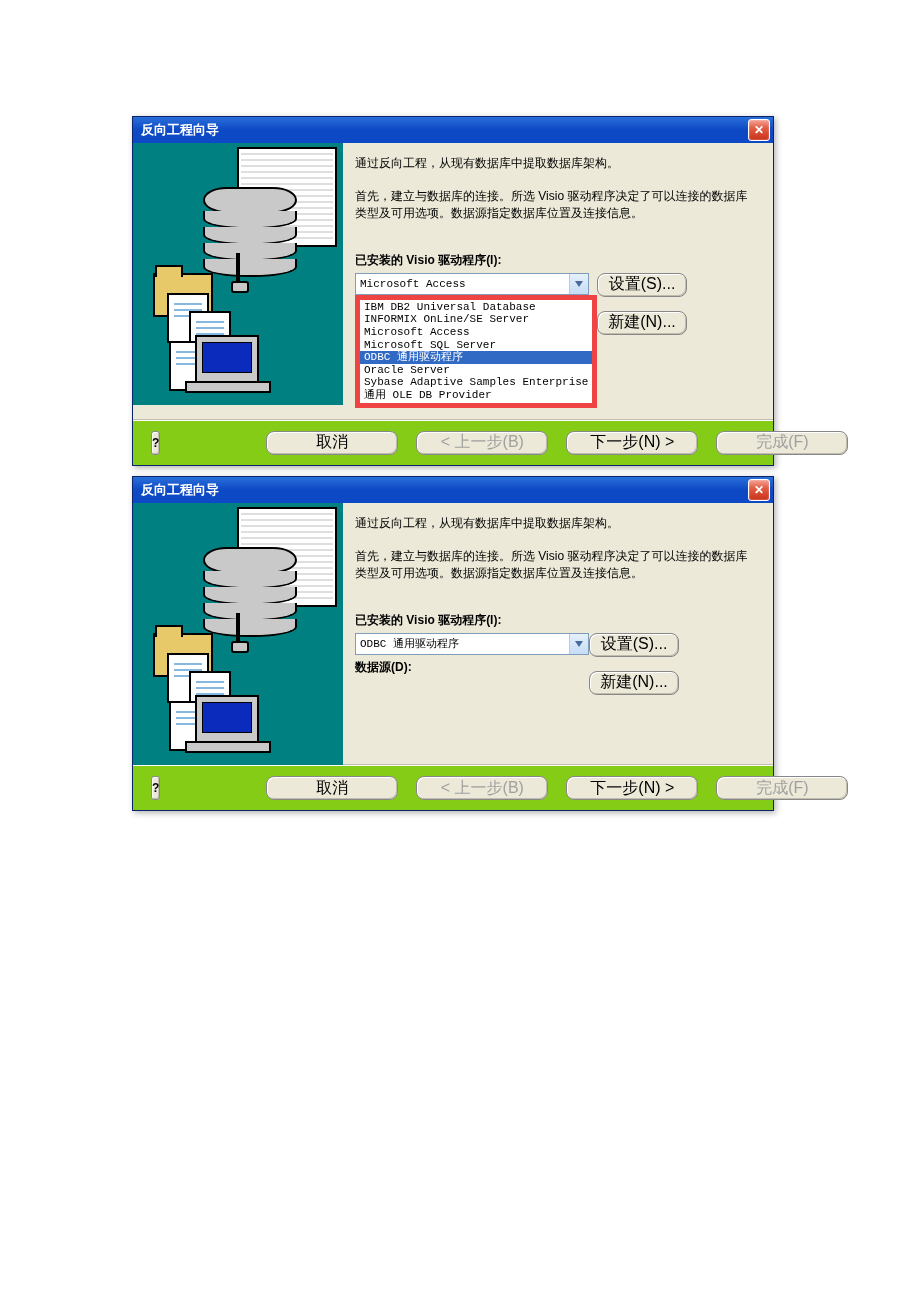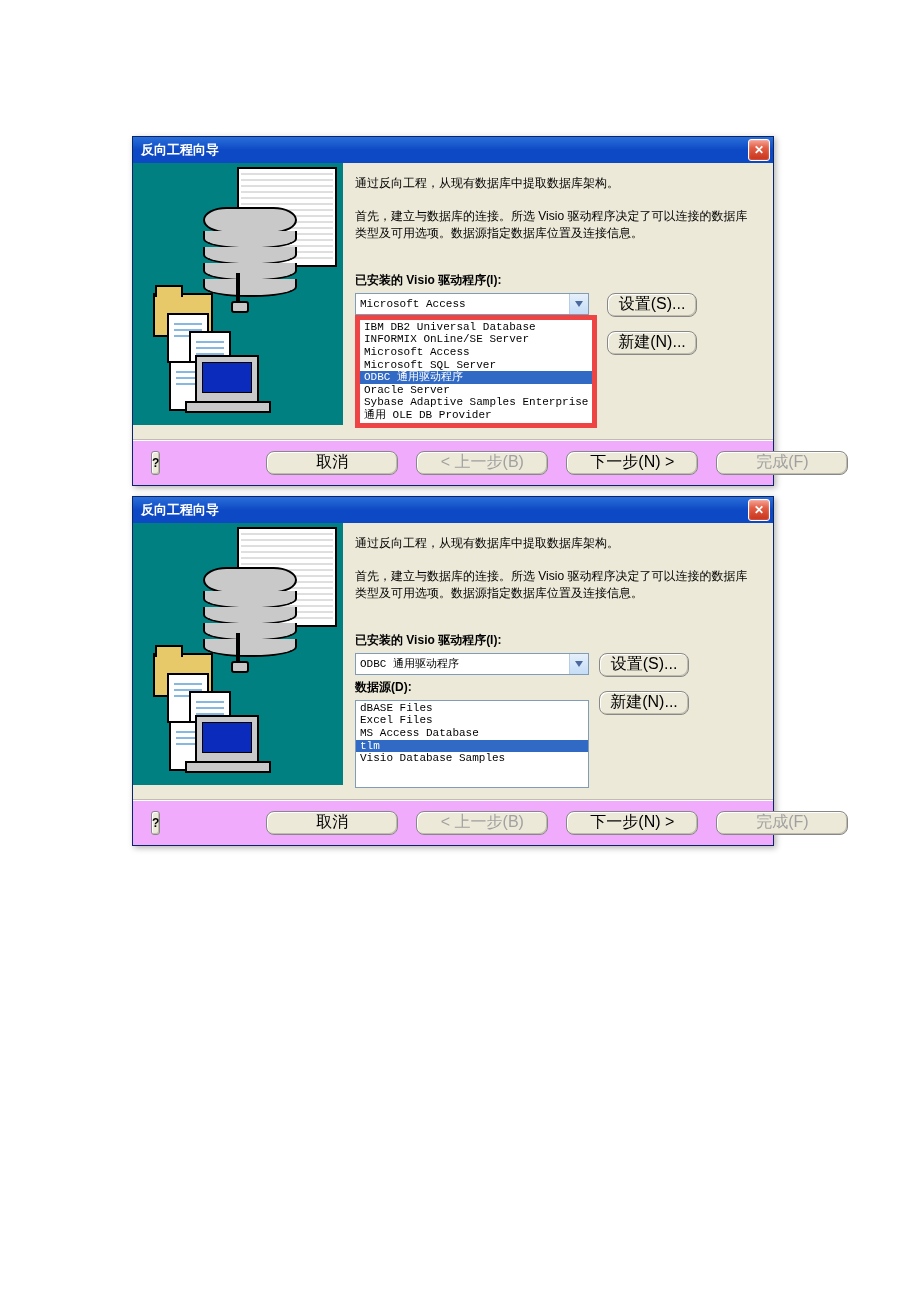--- a/index.html
+++ b/index.html
@@ -12,23 +12,22 @@
   .page {
     width: 920px;
     height: 1302px;
     position: relative;
     background: #fff;
   }
   .dialog {
     position: absolute;
     width: 640px;
     border: 1px solid #0a246a;
-    background: #f0abfc;
+    background: #84cc16;
     box-shadow: 2px 2px 6px rgba(0,0,0,0.3);
-    margin-top: 20px;
   }
   .titlebar {
     height: 26px;
     background: linear-gradient(to bottom, #2a6fda 0%, #0d49c4 50%, #0d49c4 100%);
     display: flex;
     align-items: center;
     justify-content: space-between;
     padding: 0 3px 0 8px;
   }
   .titlebar-text {
@@ -80,21 +79,20 @@
   }
   .label {
     font-size: 12px;
     color: #000;
     margin-bottom: 4px;
     font-weight: bold;
   }
   .row {
     display: flex;
     align-items: flex-start;
-    gap: 10px;
     margin-bottom: 4px;
   }
   .combo {
     width: 232px;
     height: 20px;
     background: #fff;
     border: 1px solid #7f9db9;
     display: flex;
     align-items: center;
     position: relative;
@@ -391,27 +389,20 @@
           <div>
             <div class="combo">
               <div class="combo-text">ODBC 通用驱动程序</div>
               <div class="combo-arrow">
                 <svg viewBox="0 0 8 6">
                     <path d="M0 0 L8 0 L4 6 Z" fill="#4a6a9d"></path>
                   </svg>
               </div>
             </div>
             <div class="label" style="margin-top:4px;">数据源(D):</div>
-            <div class="listbox">
-              <div class="list-item">dBASE Files</div>
-              <div class="list-item">Excel Files</div>
-              <div class="list-item">MS Access Database</div>
-              <div class="list-item selected">tlm</div>
-              <div class="list-item">Visio Database Samples</div>
-            </div>
           </div>
           <div class="side-btns">
             <div class="btn">设置(S)...</div>
             <div class="btn">新建(N)...</div>
           </div>
         </div>
       </div>
     </div>
     <div class="footer">
       <div class="help-btn">

